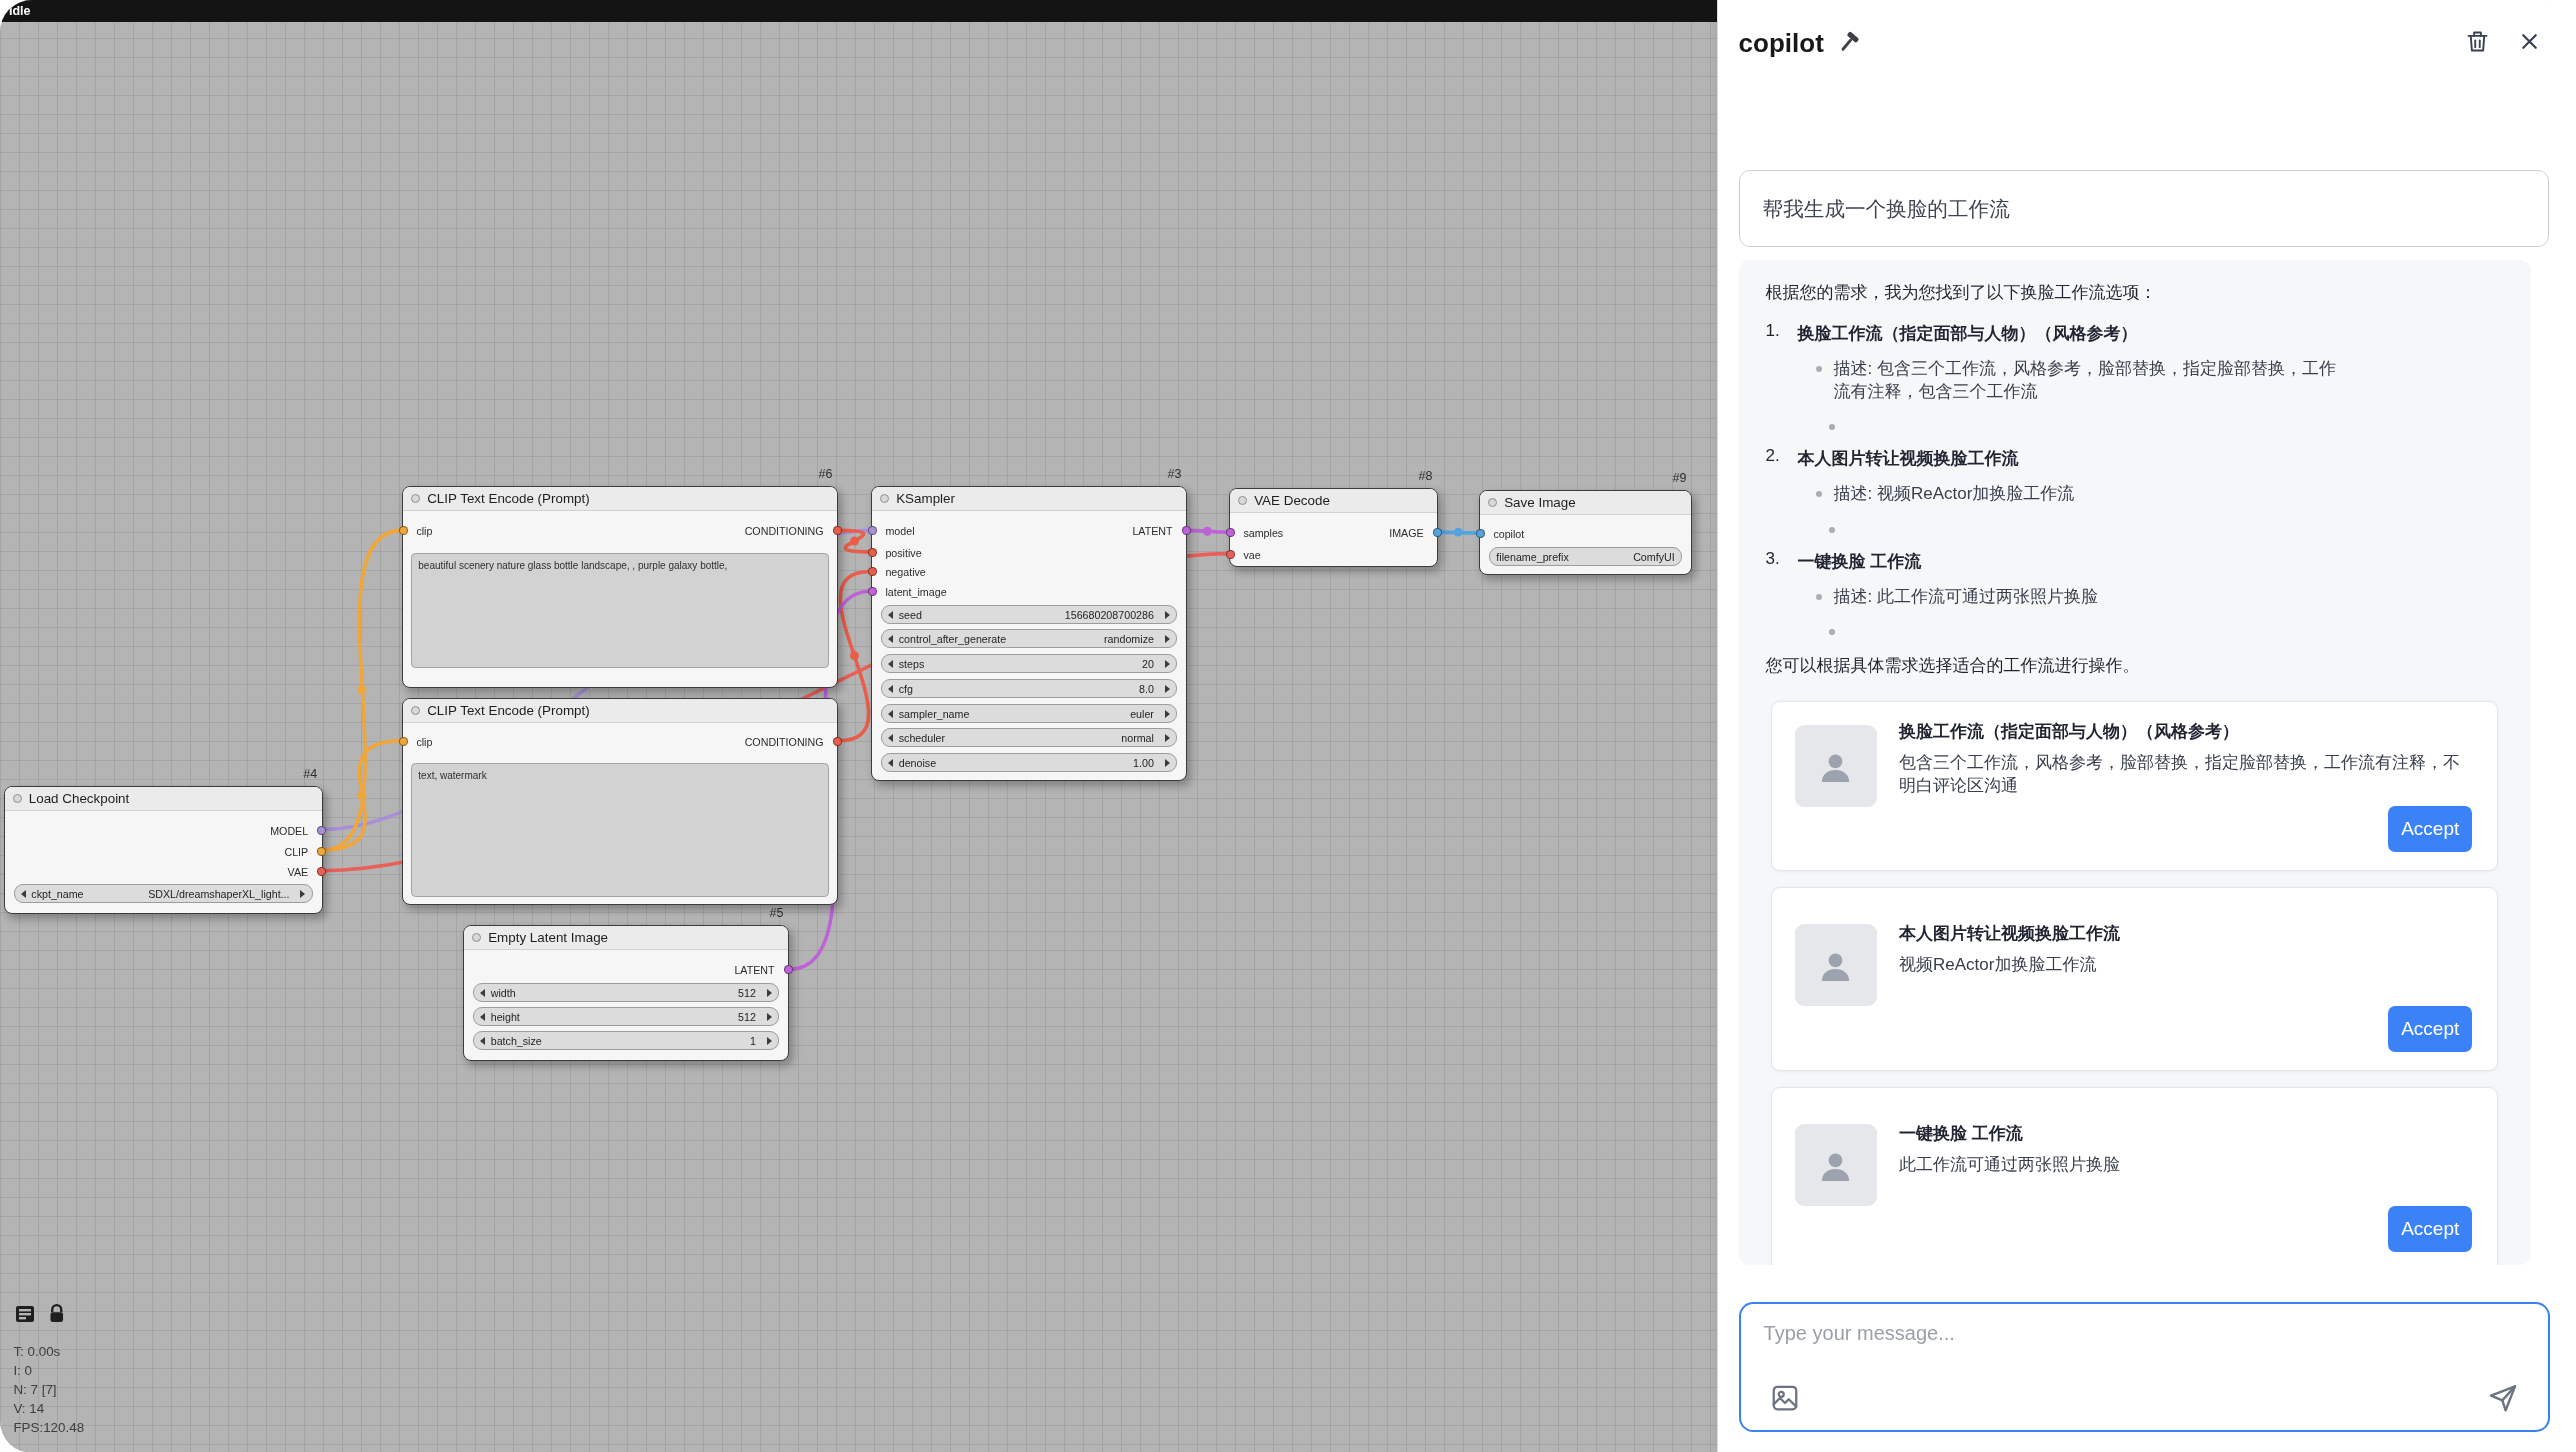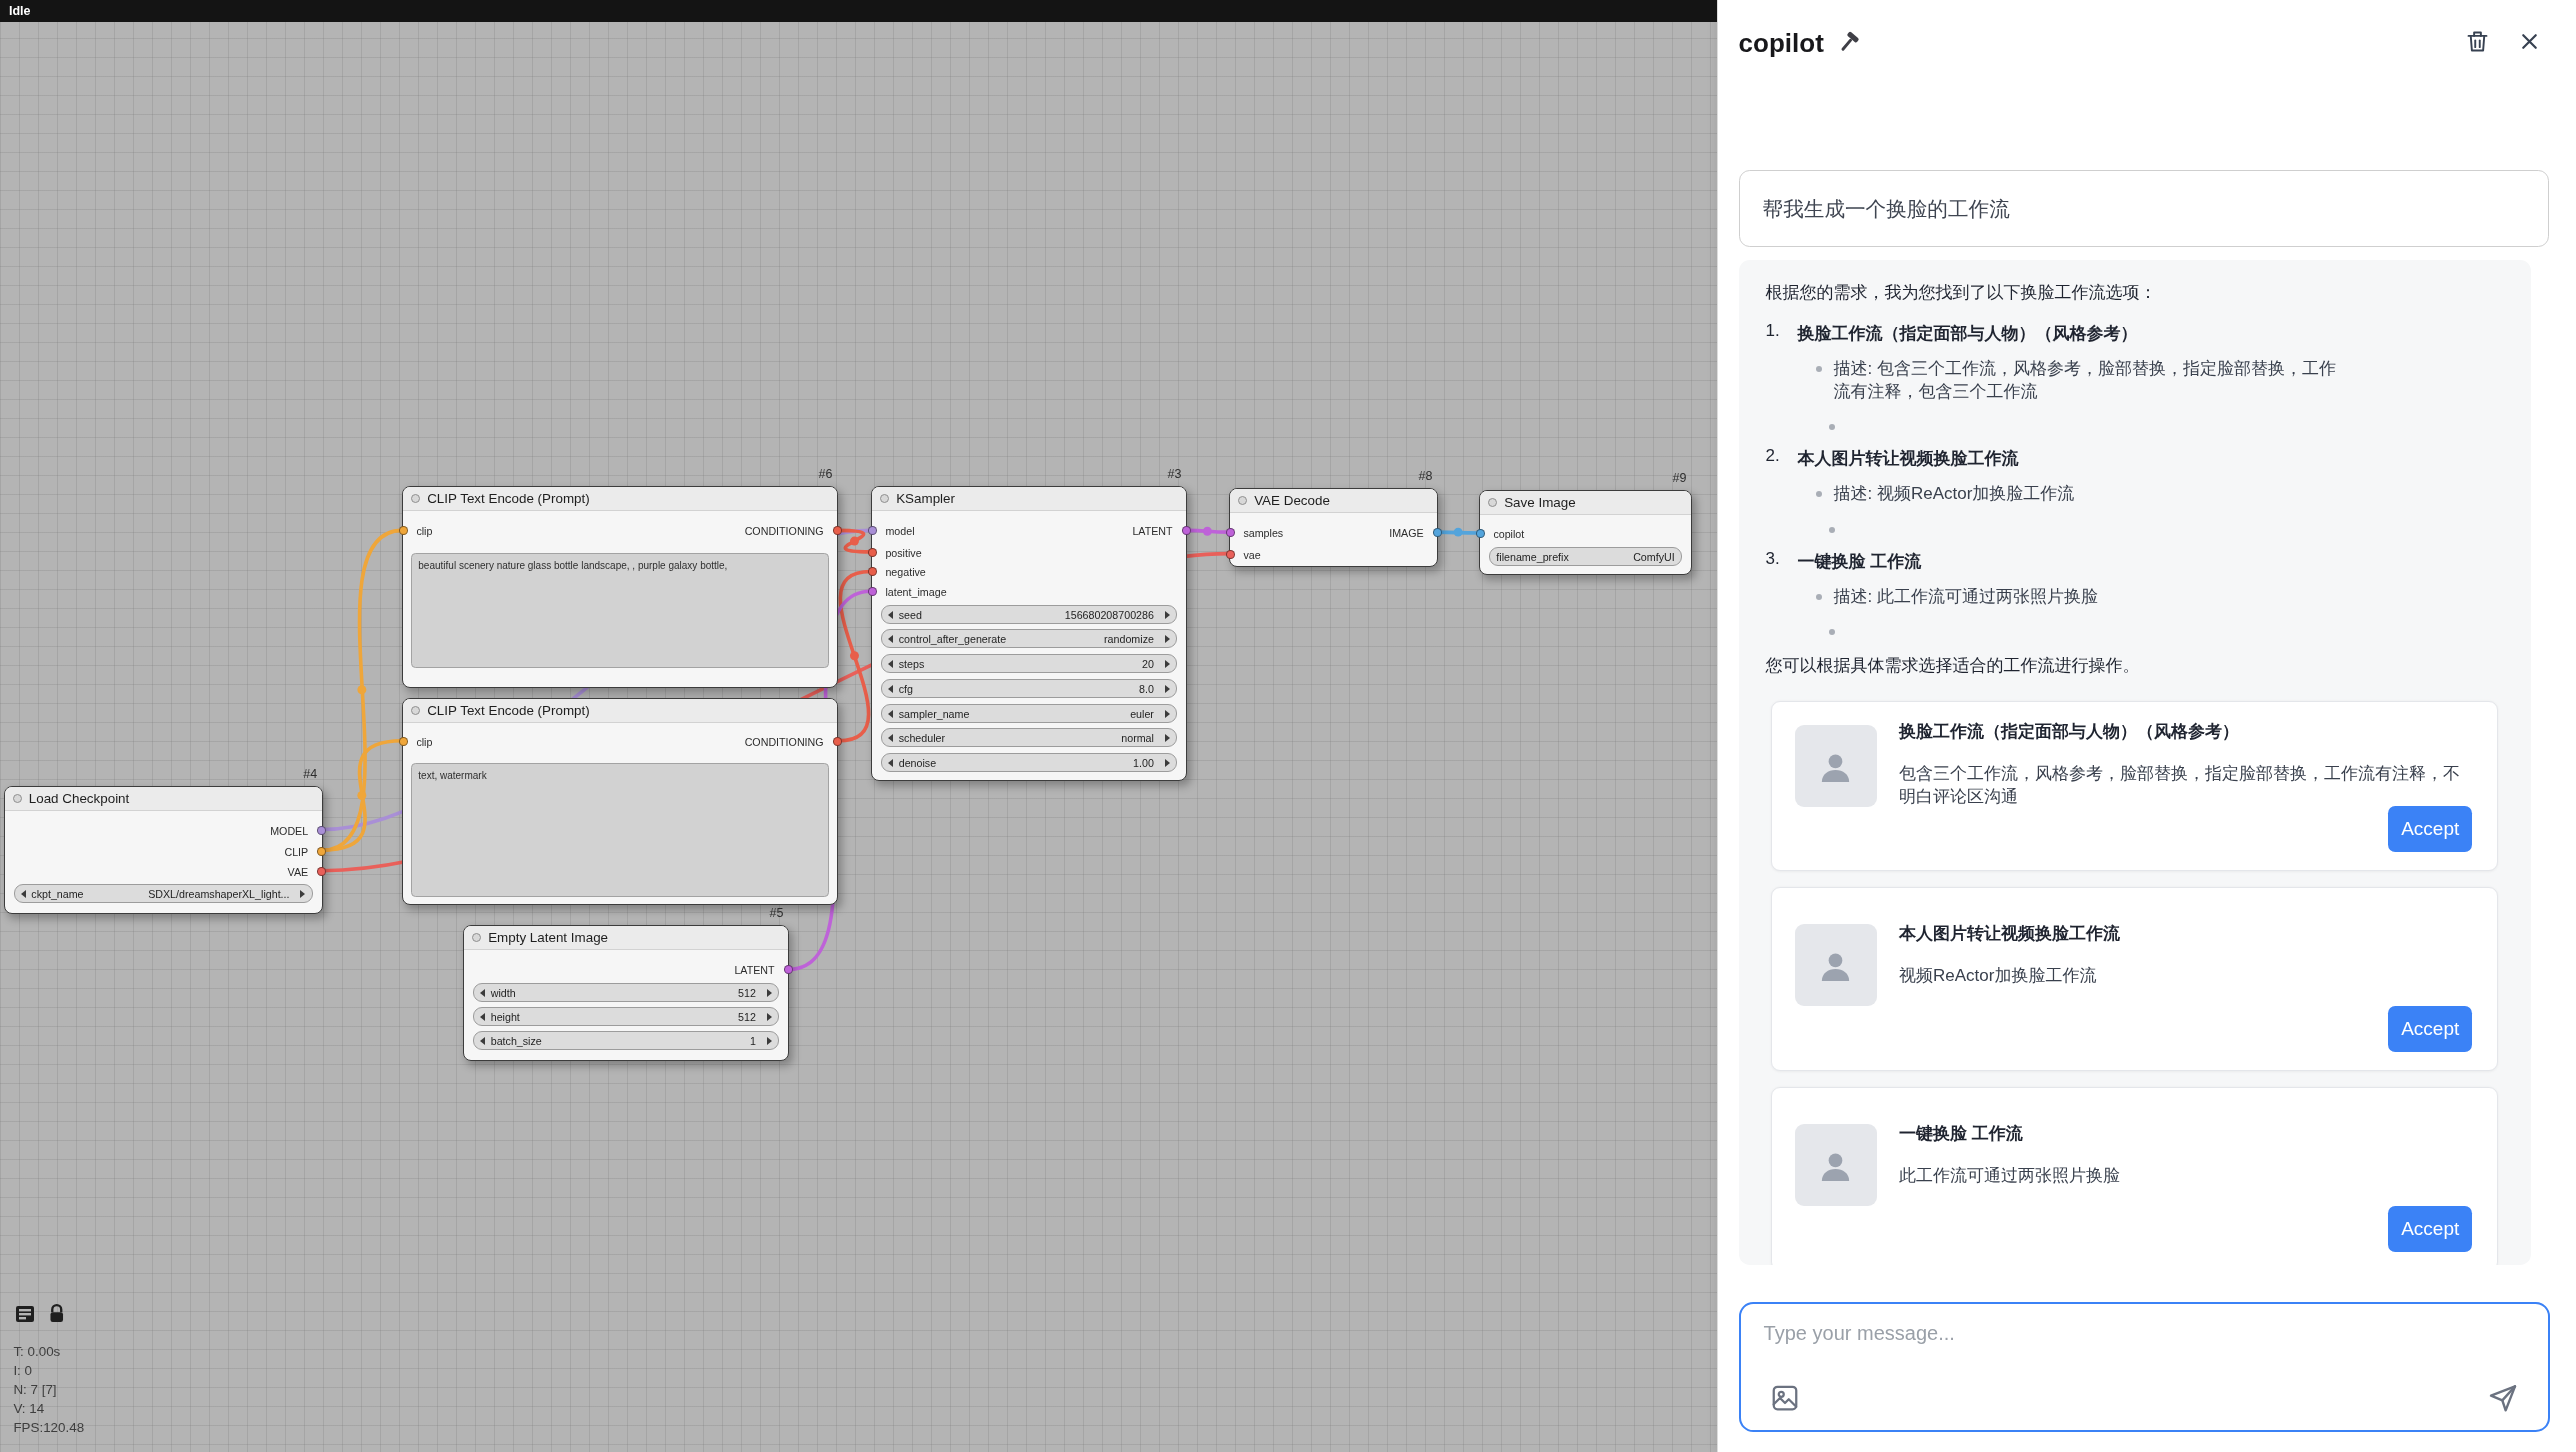--- a/index.html
+++ b/index.html
@@ -1,16 +1,16 @@
 <!DOCTYPE html>
 <html style="font-size:14.3px"><head>
 <meta charset="utf-8">
 <style>
   html,body{margin:0;padding:0;background:#fff;}
-  #root{position:relative;width:2576px;height:1453px;overflow:hidden;font-family:"Liberation Sans",sans-serif;}
+  #root{position:relative;width:2576px;height:1453px;overflow:hidden;font-family:"Liberation Sans",sans-serif;border-radius:32px;}
 
   
   #canvas{position:absolute;left:0;top:0;width:1717px;height:1453px;
     background-color:#b4b4b4;
     background-image:linear-gradient(rgba(130,130,130,.30) 0.9px,transparent 0.9px),
                      linear-gradient(90deg,rgba(130,130,130,.30) 0.9px,transparent 0.9px);
     background-size:19px 19px;overflow:hidden;}
   #topbar{position:absolute;left:0;top:0;width:1717px;height:21.5px;background:#141414;z-index:6;
     display:flex;align-items:center;padding-left:9px;box-sizing:border-box;}
   #topbar span{color:#fff;font-size:12.5px;font-weight:bold;}
@@ -71,21 +71,21 @@
   .sub.empty{margin-top:12.5px;margin-left:63px;}
   .outro{margin-top:18px;}
 
   .card{position:relative;background:#fff;border:0.9px solid #e4e6ea;border-radius:9px;margin:16px 5.4px 0 5.4px;
     box-sizing:border-box;box-shadow:0 0.9px 2.7px rgba(0,0,0,.05);}
   .card.first{margin-top:23px;}
   .avatar{position:absolute;left:23px;top:23px;width:82px;height:82px;background:#e5e7eb;border-radius:9px;
     display:flex;align-items:center;justify-content:center;}
   .cbody{margin:18px 27px 0 127px;}
   .ctitle{font-size:17px;font-weight:bold;color:#1f2430;line-height:24px;}
-  .cdesc{font-size:17px;color:#39404d;line-height:23px;margin-top:18px;max-width:582px;}
+  .cdesc{font-size:17px;color:#39404d;line-height:23px;margin-top:7px;max-width:582px;}
   .accept{position:absolute;right:25px;bottom:18px;width:84px;height:46px;background:#3B82F6;color:#fff;
     border:none;border-radius:7.2px;font-size:19px;font-family:"Liberation Sans",sans-serif;cursor:pointer;}
 
   #inputbox{position:absolute;left:20.6px;top:1302px;width:811px;height:130px;border:2.7px solid #3B82F6;border-radius:14.3px;
     box-sizing:border-box;background:#fff;}
   #inputbox textarea{position:absolute;left:0;top:0;width:100%;height:81px;border:none;outline:none;resize:none;
     font-size:20px;color:#1f2430;padding:18px 23px;box-sizing:border-box;font-family:"Liberation Sans",sans-serif;background:transparent;}
   #inputbox textarea::placeholder{color:#9aa0a8;}
   .inicon{position:absolute;bottom:14.3px;cursor:pointer;}
   .inicon.img{left:29px;} .inicon.send{right:29px;}

